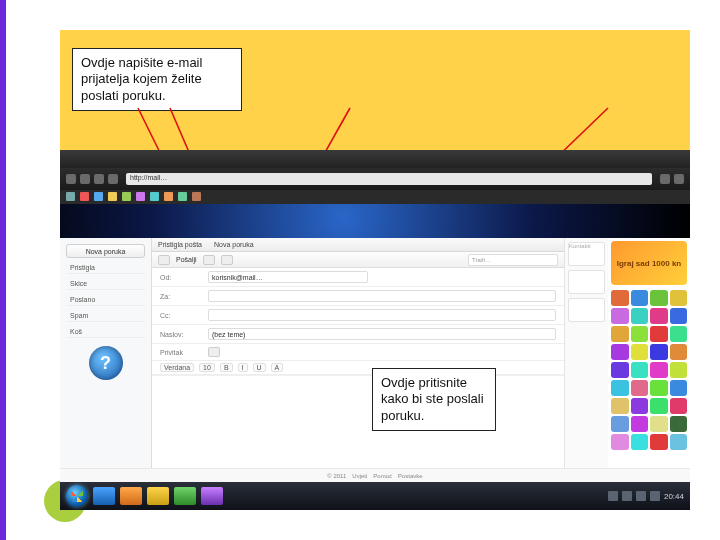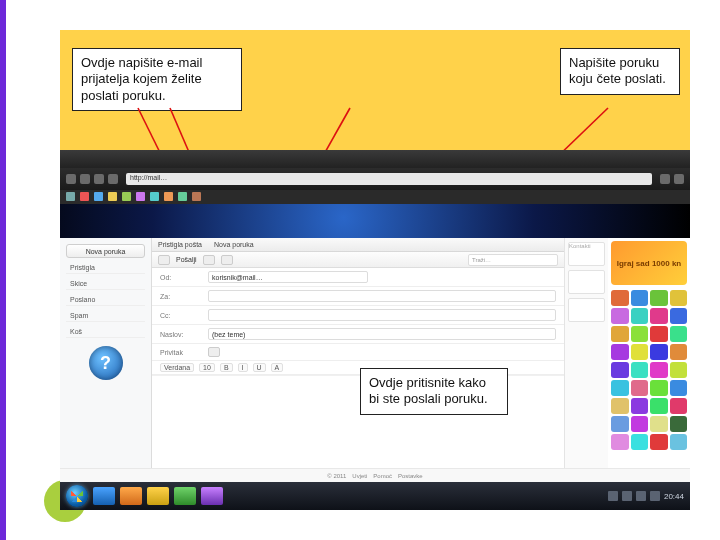--- a/index.html
+++ b/index.html
@@ -28,21 +28,21 @@
     background: #fff;
     border: 1px solid #222;
     padding: 6px 8px;
     font-size: 13px;
     line-height: 1.25;
     color: #111;
   }
   .callout.c1 { left: 12px; top: 18px; width: 170px; }
   .callout.c2 { left: 240px; top: 18px; width: 120px; }
   .callout.c3 { left: 500px; top: 18px; width: 120px; }
-  .callout.c4 { left: 300px; top: 338px; width: 148px; background:#fff; }
+  .callout.c4 { left: 312px; top: 338px; width: 124px; background:#fff; }
 
   svg.arrow { position: absolute; pointer-events: none; }
 
   .screenshot {
     position: absolute;
     left: 0; top: 120px;
     width: 630px; height: 360px;
     background: #fff;
     border-top: 18px solid #1a1a1a;
     border-bottom: 28px solid #15161a;
@@ -203,21 +203,20 @@
 </style>
 </head>
 <body>
 
 <div class="slide">
   <div class="accent-dot"></div>
 
   <div class="yellow-panel">
 
     <div class="callout c1">Ovdje napišite e-mail prijatelja kojem želite poslati poruku.</div>
-    <div class="callout c3">Napišite poruku koju čete poslati.</div>
 
     <svg class="arrow" style="left:0;top:0" width="630" height="480">
       <defs>
         <marker id="ah" markerWidth="8" markerHeight="8" refX="6" refY="3" orient="auto">
           <path d="M0,0 L7,3 L0,6 Z" fill="#d11"></path>
         </marker>
       </defs>
       <line x1="78" y1="78" x2="150" y2="224" stroke="#d11" stroke-width="1.6" marker-end="url(#ah)"></line>
       <line x1="110" y1="78" x2="178" y2="236" stroke="#d11" stroke-width="1.6" marker-end="url(#ah)"></line>
       <line x1="290" y1="78" x2="200" y2="238" stroke="#d11" stroke-width="1.6" marker-end="url(#ah)"></line>

